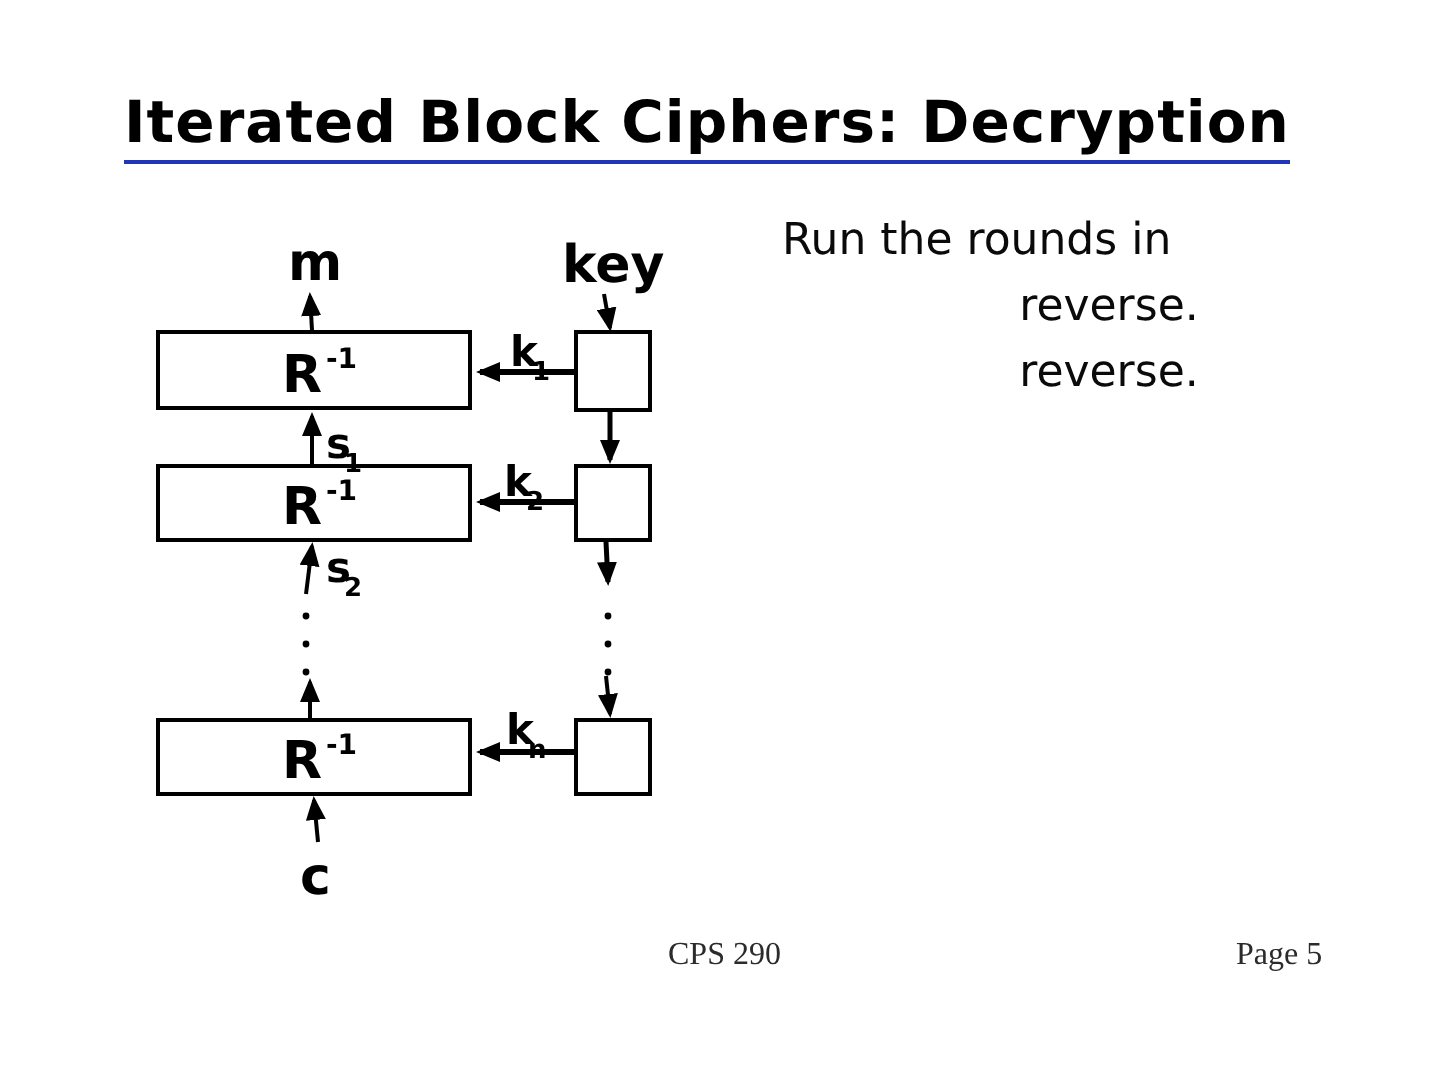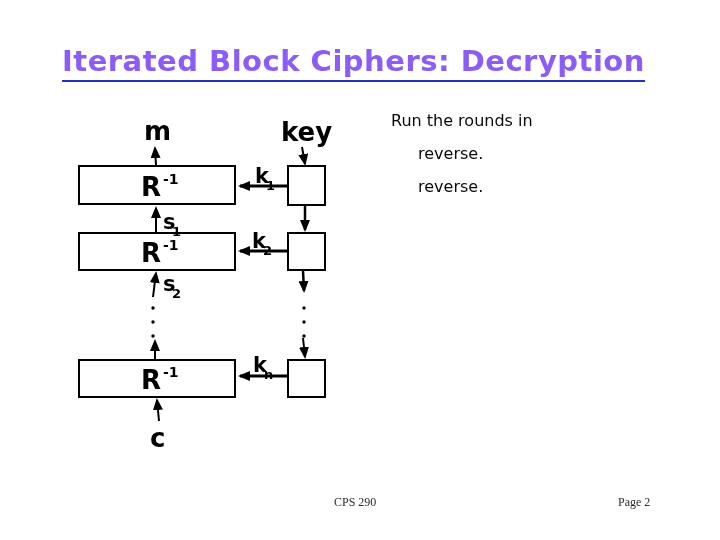--- a/index.html
+++ b/index.html
@@ -2,46 +2,46 @@
 <html><head>
 <meta charset="utf-8">
 <style>
   html, body { margin:0; padding:0; background:#ffffff; }
   .slide {
     position:relative; width:720px; height:540px; background:#ffffff;
     font-family:"DejaVu Sans", sans-serif; overflow:hidden;
   }
   .title {
     position:absolute; left:62px; top:44px; margin:0;
-    font-size:29px; font-weight:bold; color:#8b5cf6; letter-spacing:0.5px;
+    font-size:29px; font-weight:bold; color:#000000; letter-spacing:0.5px;
     white-space:nowrap;
   }
   .title .title-text {
     display:inline-block; border-bottom:2.5px solid #2135b8; padding-bottom:2px;
   }
   .diagram { position:absolute; left:0; top:0; }
   .dlabel { font-family:"DejaVu Sans", sans-serif; font-weight:bold; fill:#000000; }
   .lg  { font-size:26px; }
   .md  { font-size:21px; }
   .sup { font-size:14px; }
   .sub { font-size:13px; }
   .box { fill:#ffffff; stroke:#000000; stroke-width:2; }
   .thin  { stroke:#000000; stroke-width:2;   fill:none; }
   .mid   { stroke:#000000; stroke-width:2.5; fill:none; }
   .thick { stroke:#000000; stroke-width:3;   fill:none; }
   .dot { fill:#000000; }
   .notes {
     position:absolute; left:391px; top:104px; width:300px;
-    font-size:16px; line-height:33px; color:#0a0a0a;
+    font-size:22px; line-height:33px; color:#0a0a0a;
   }
   .notes .line { white-space:nowrap; }
-  .notes .indent { padding-left:27px; }
+  .notes .indent { padding-left:27px;text-align:center; }
   .footer-course, .footer-page {
-    position:absolute; top:495px;
-    font-family:"Liberation Serif", serif; font-size:12px; color:#2b2b2b;
+    position:absolute; top:469px;
+    font-family:"Liberation Serif", serif; font-size:16px; color:#2b2b2b;
     white-space:nowrap;
   }
   .footer-course { left:334px; }
   .footer-page  { left:618px; }
 </style>
 </head>
 <body>
 
 <div class="slide">
 
@@ -108,15 +108,15 @@
     <text class="dlabel sub" x="172" y="298">2</text>
   </svg>
 
   <div class="notes">
     <div class="line">Run the rounds in</div>
     <div class="line indent">reverse.</div>
     <div class="line indent">reverse.</div>
   </div>
 
   <div class="footer-course">CPS 290</div>
-  <div class="footer-page">Page 2</div>
+  <div class="footer-page">Page 5</div>
 
 </div>
 
 </body></html>

